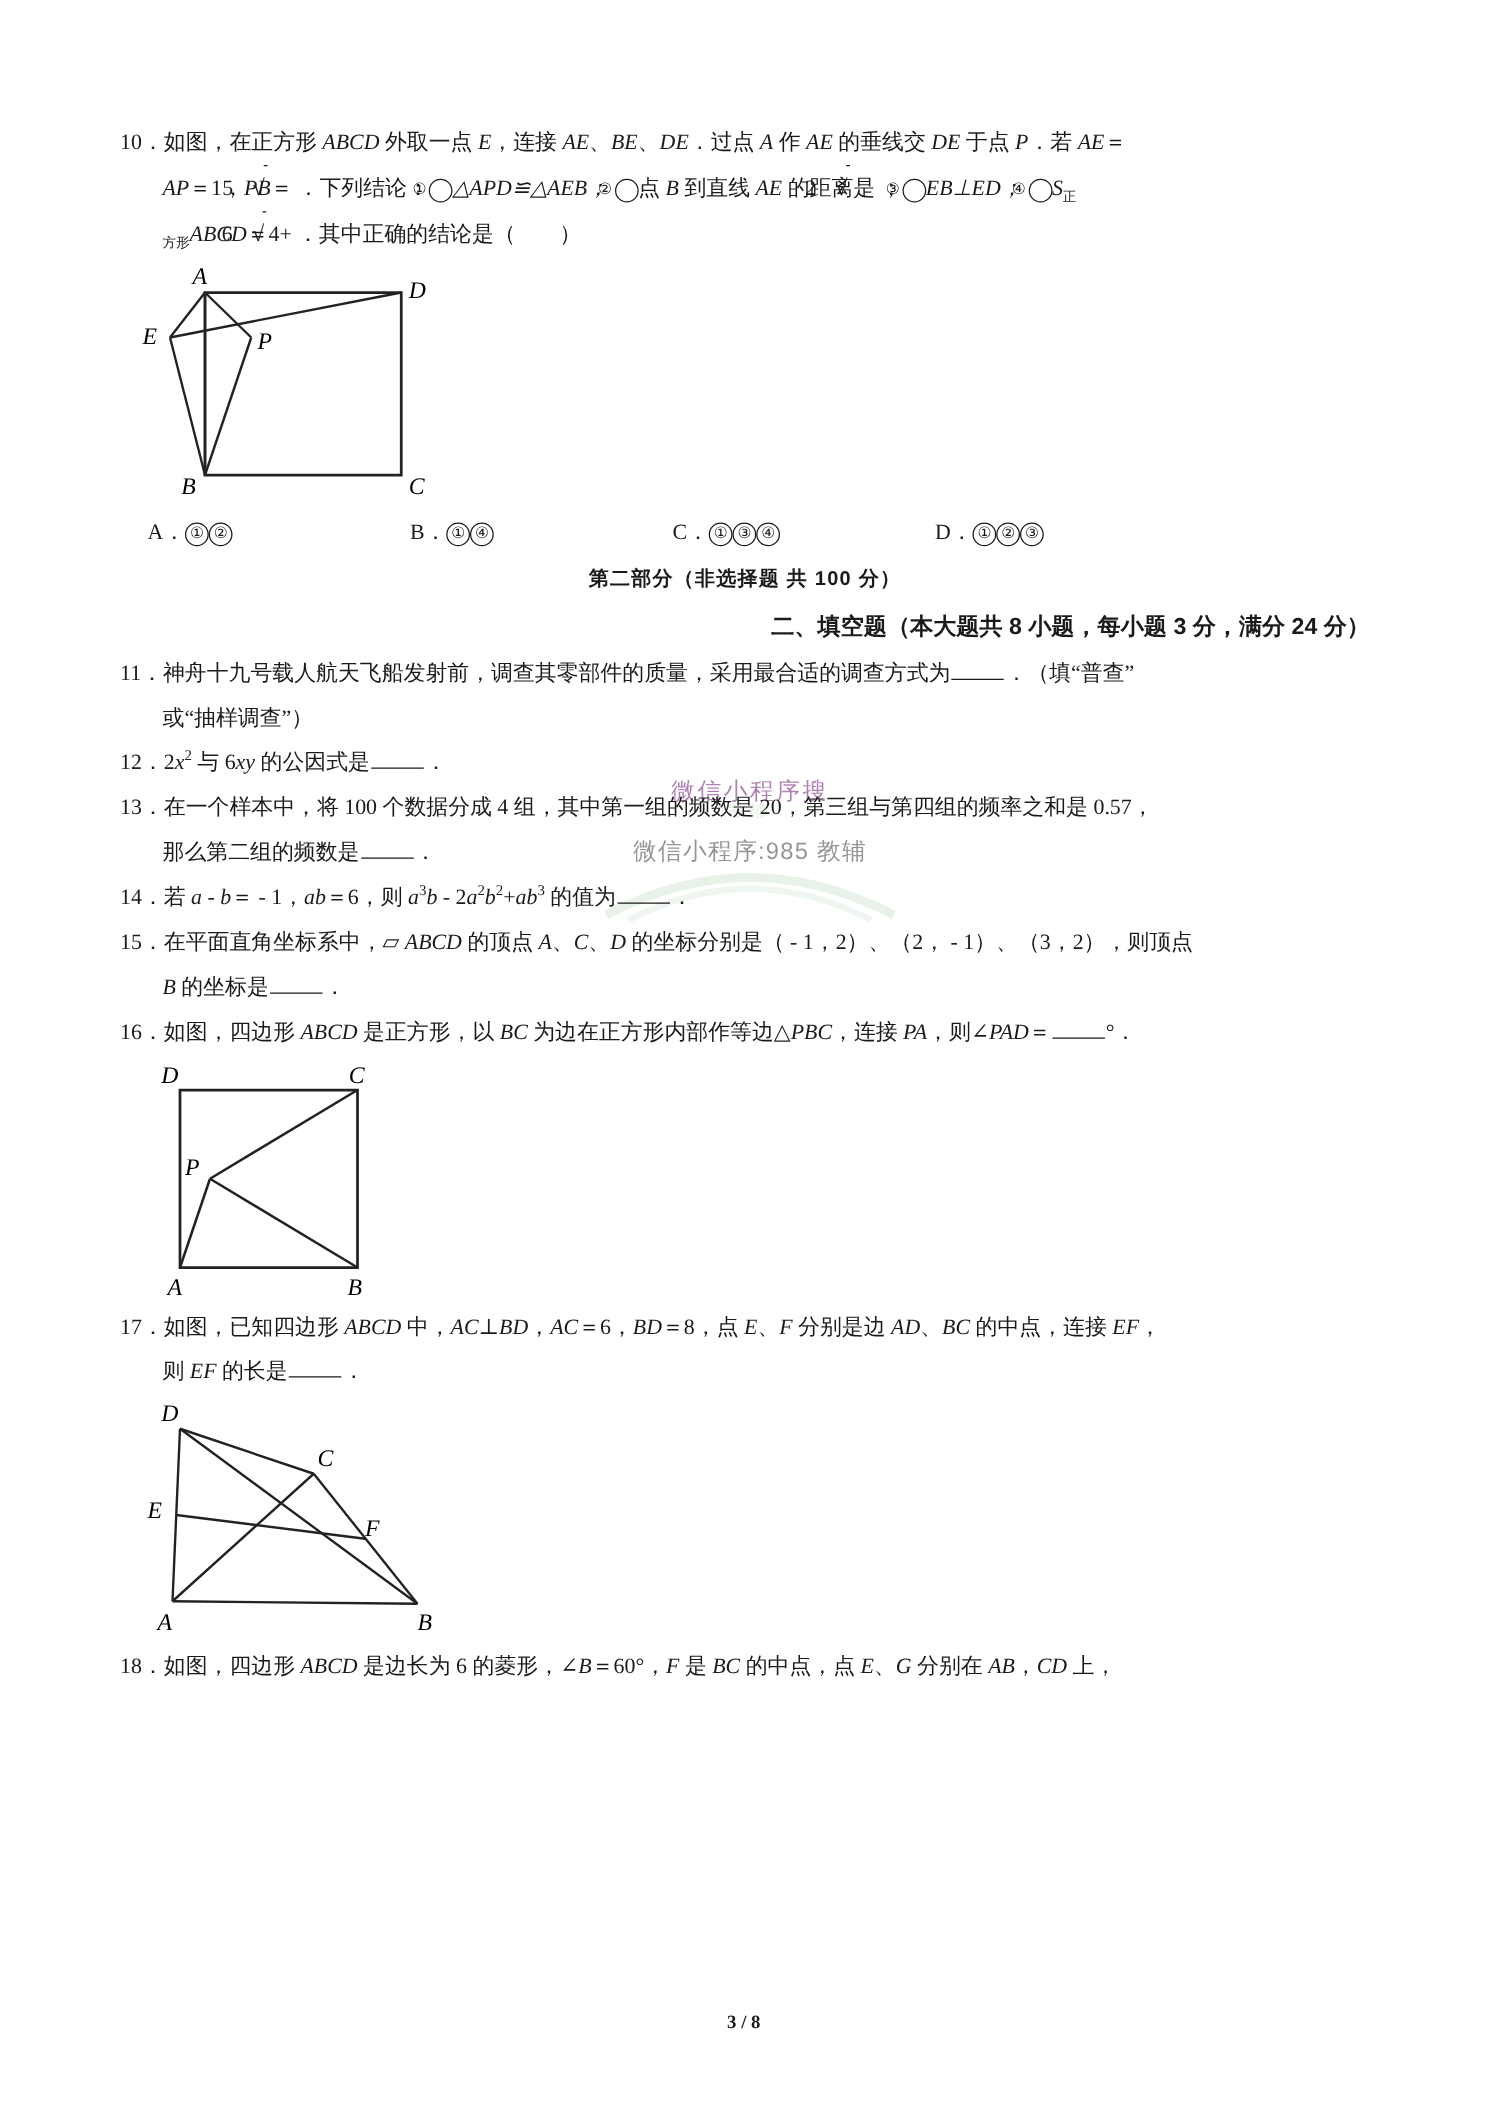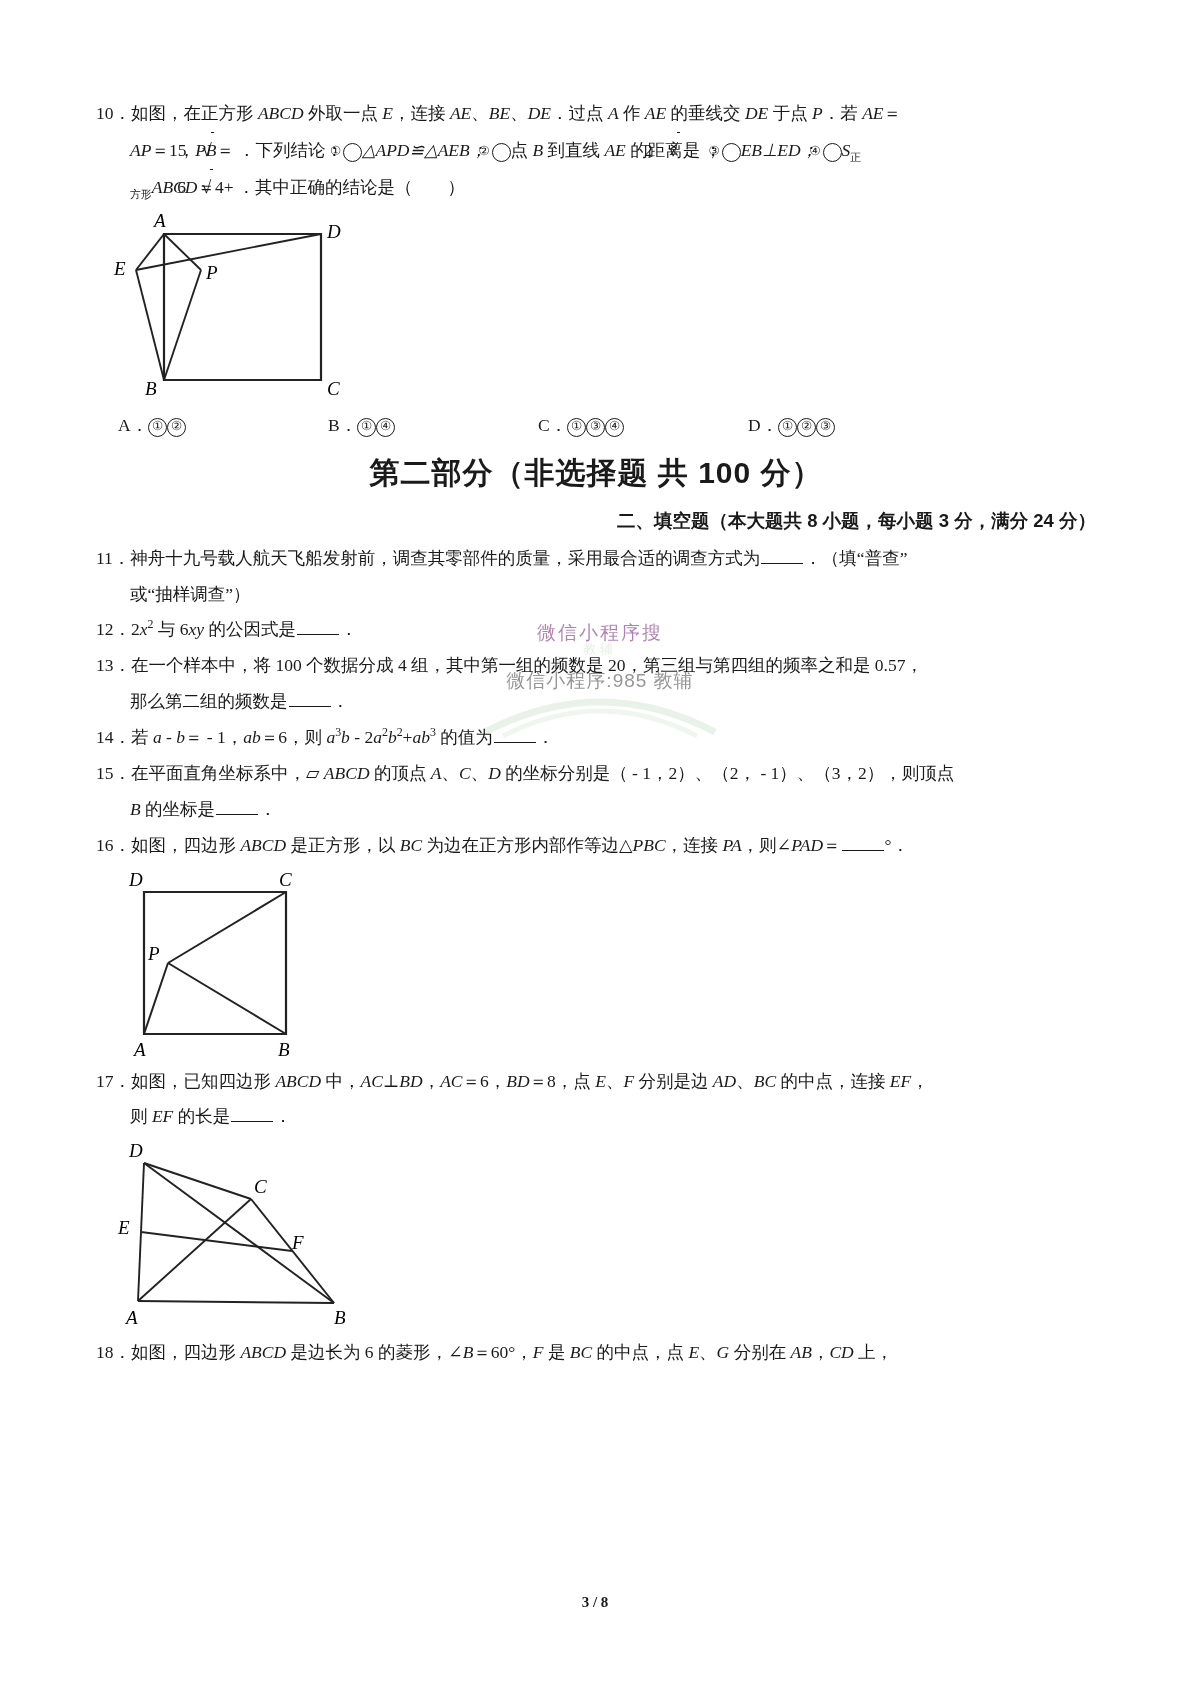--- a/index.html
+++ b/index.html
@@ -98,41 +98,41 @@
     display:flex;
     font-size:17.5px;
     margin-top:6px;
     padding-left:22px;
   }
   .opt{ width:210px; }
   
   .part-title{
     position:relative;z-index:2;
     text-align:center;
-    font-size:30px;
+    font-size:16px;
     font-weight:bold;
     font-family:"Liberation Sans",sans-serif;
     margin:16px 0 14px 0;
     letter-spacing:1px;
   }
   .sec-title{
     position:relative;z-index:2;
     font-size:18.5px;
     font-weight:bold;
     font-family:"Liberation Sans",sans-serif;
     margin:10px 0 8px 0;
     text-align:right;
   }
   
   .fig{ position:relative;z-index:2; margin:6px 0 4px 0; }
   .fig svg{ display:block; }
   
   .footer{
     position:absolute;
-    left:0;right:0;bottom:72px;
+    left:0;right:0;bottom:56px;
     text-align:center;
     font-size:15px;
     font-weight:bold;
     font-family:"Liberation Serif",serif;
     z-index:2;
   }
   .tinydot{
     position:absolute;left:760px;top:110px;
     width:3px;height:3px;background:#8a8a8a;border-radius:50%;
     z-index:1;

